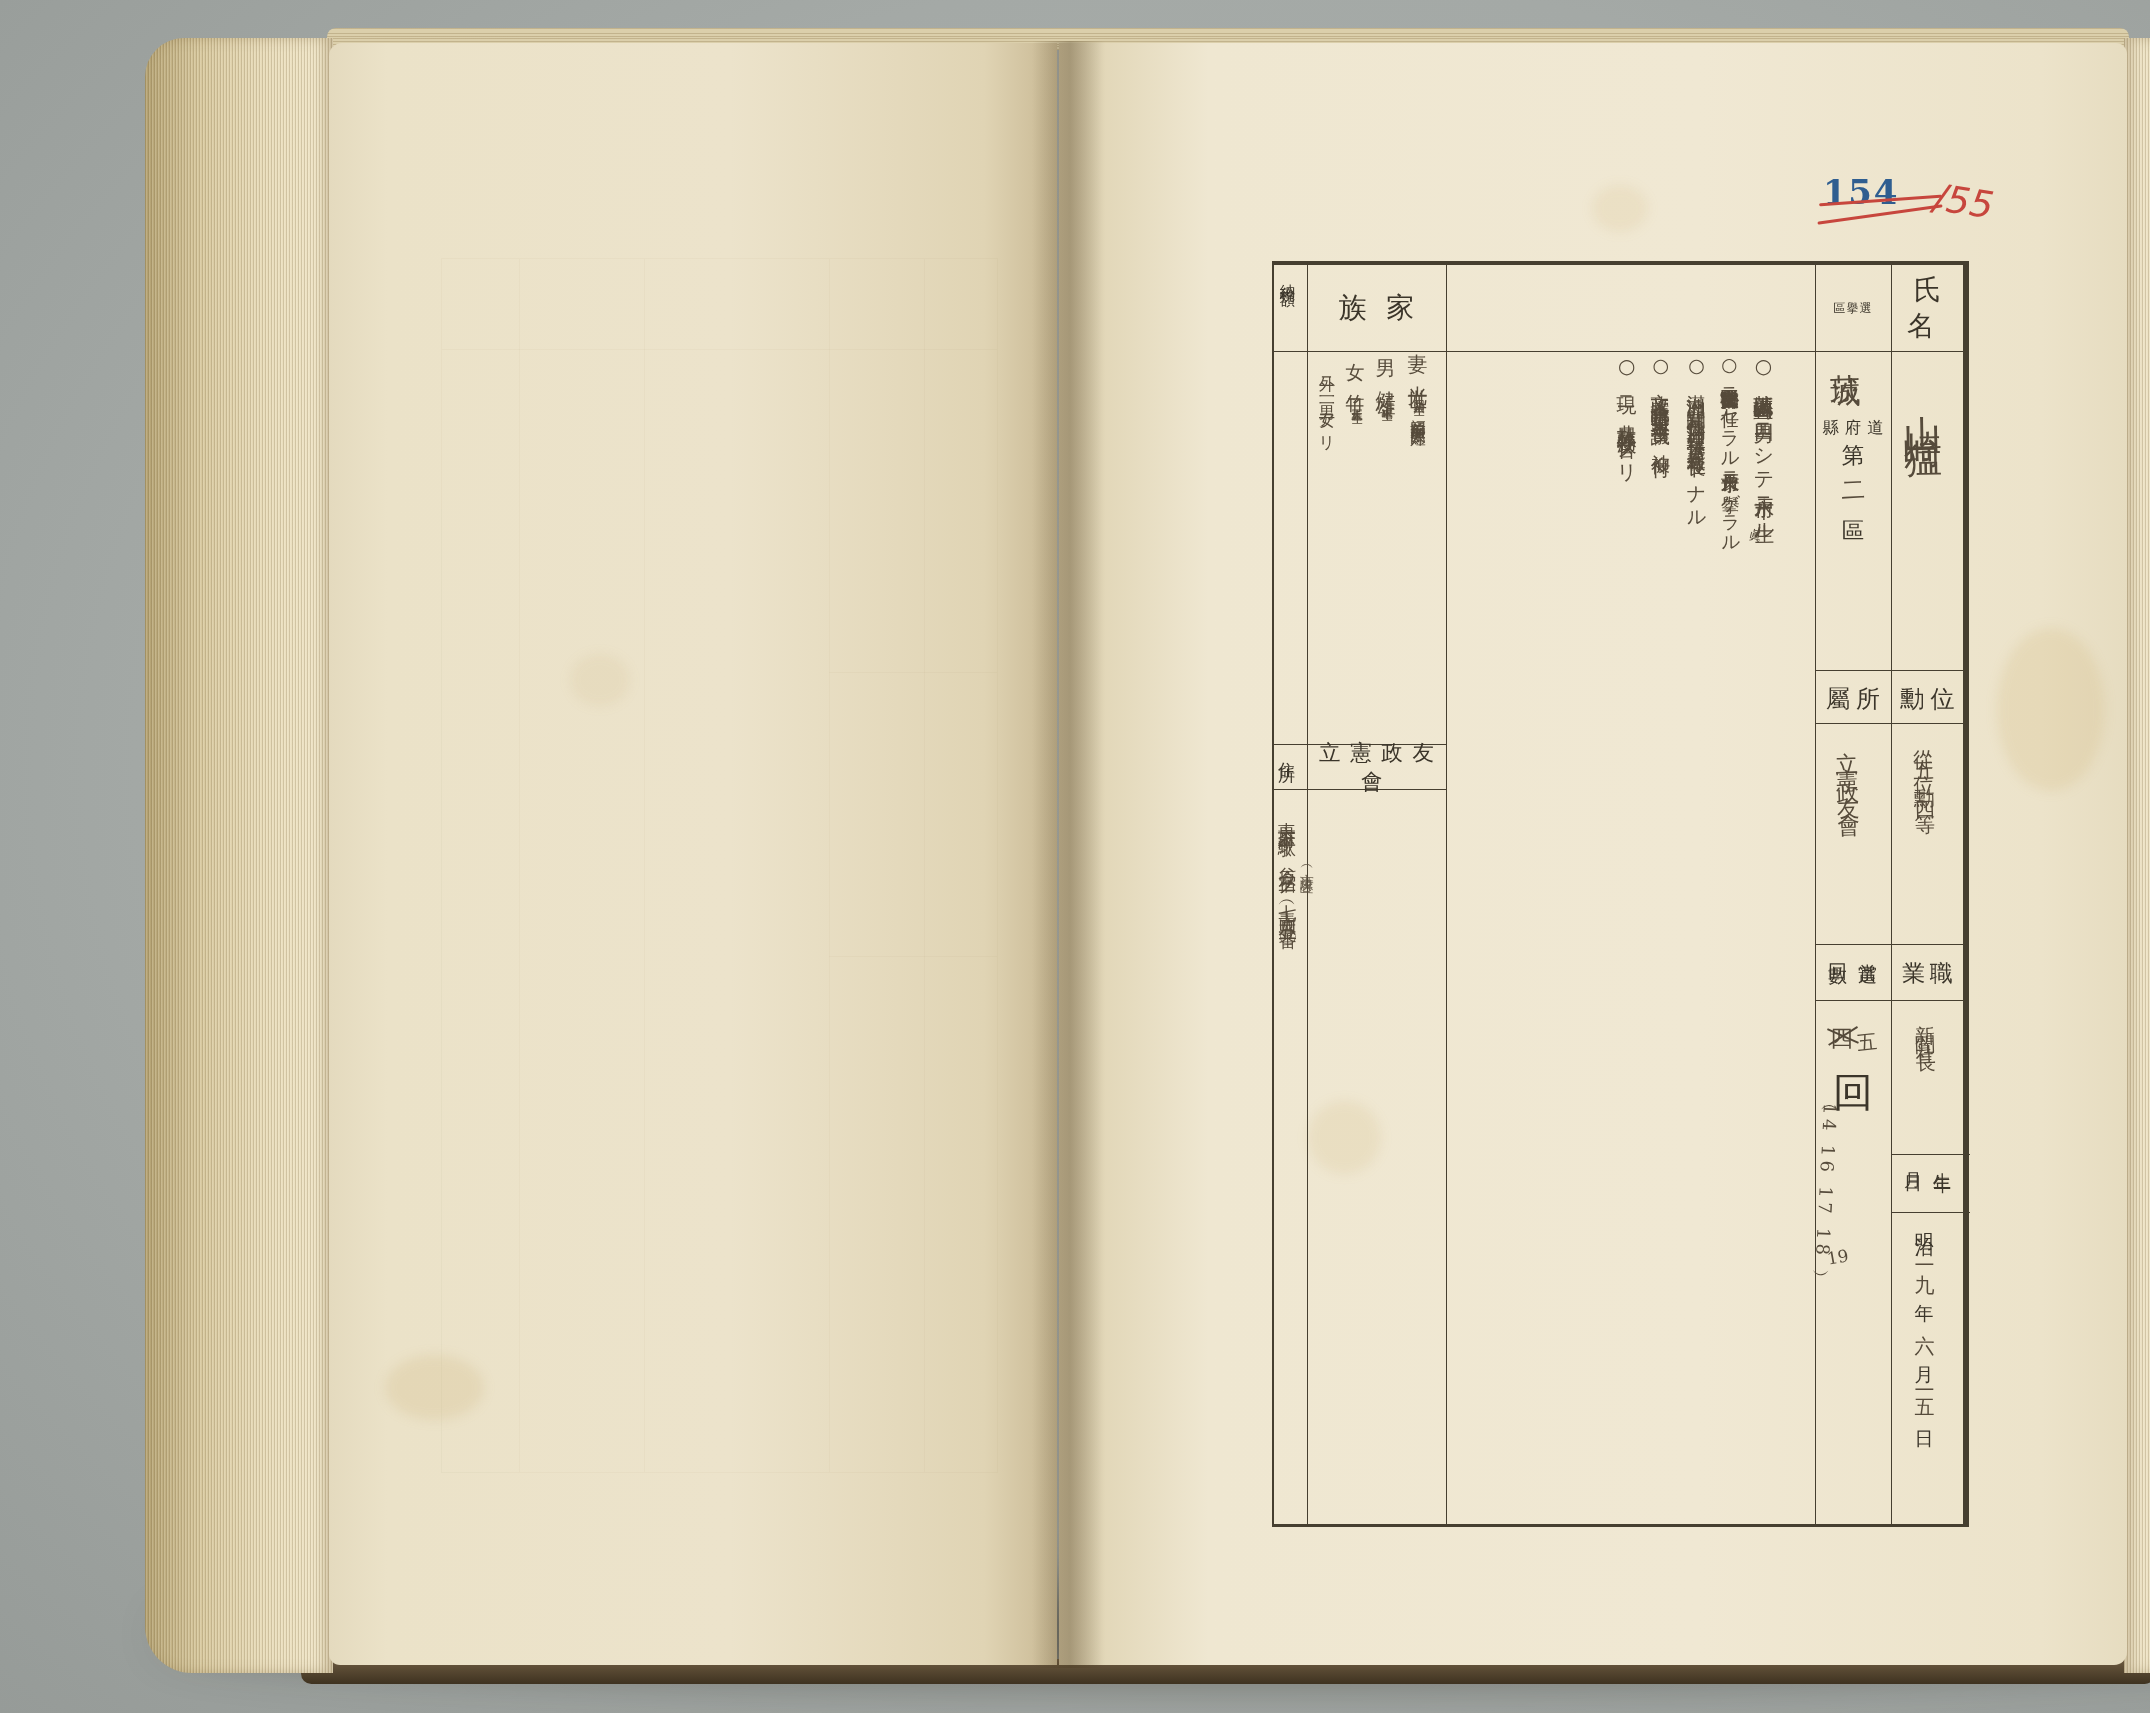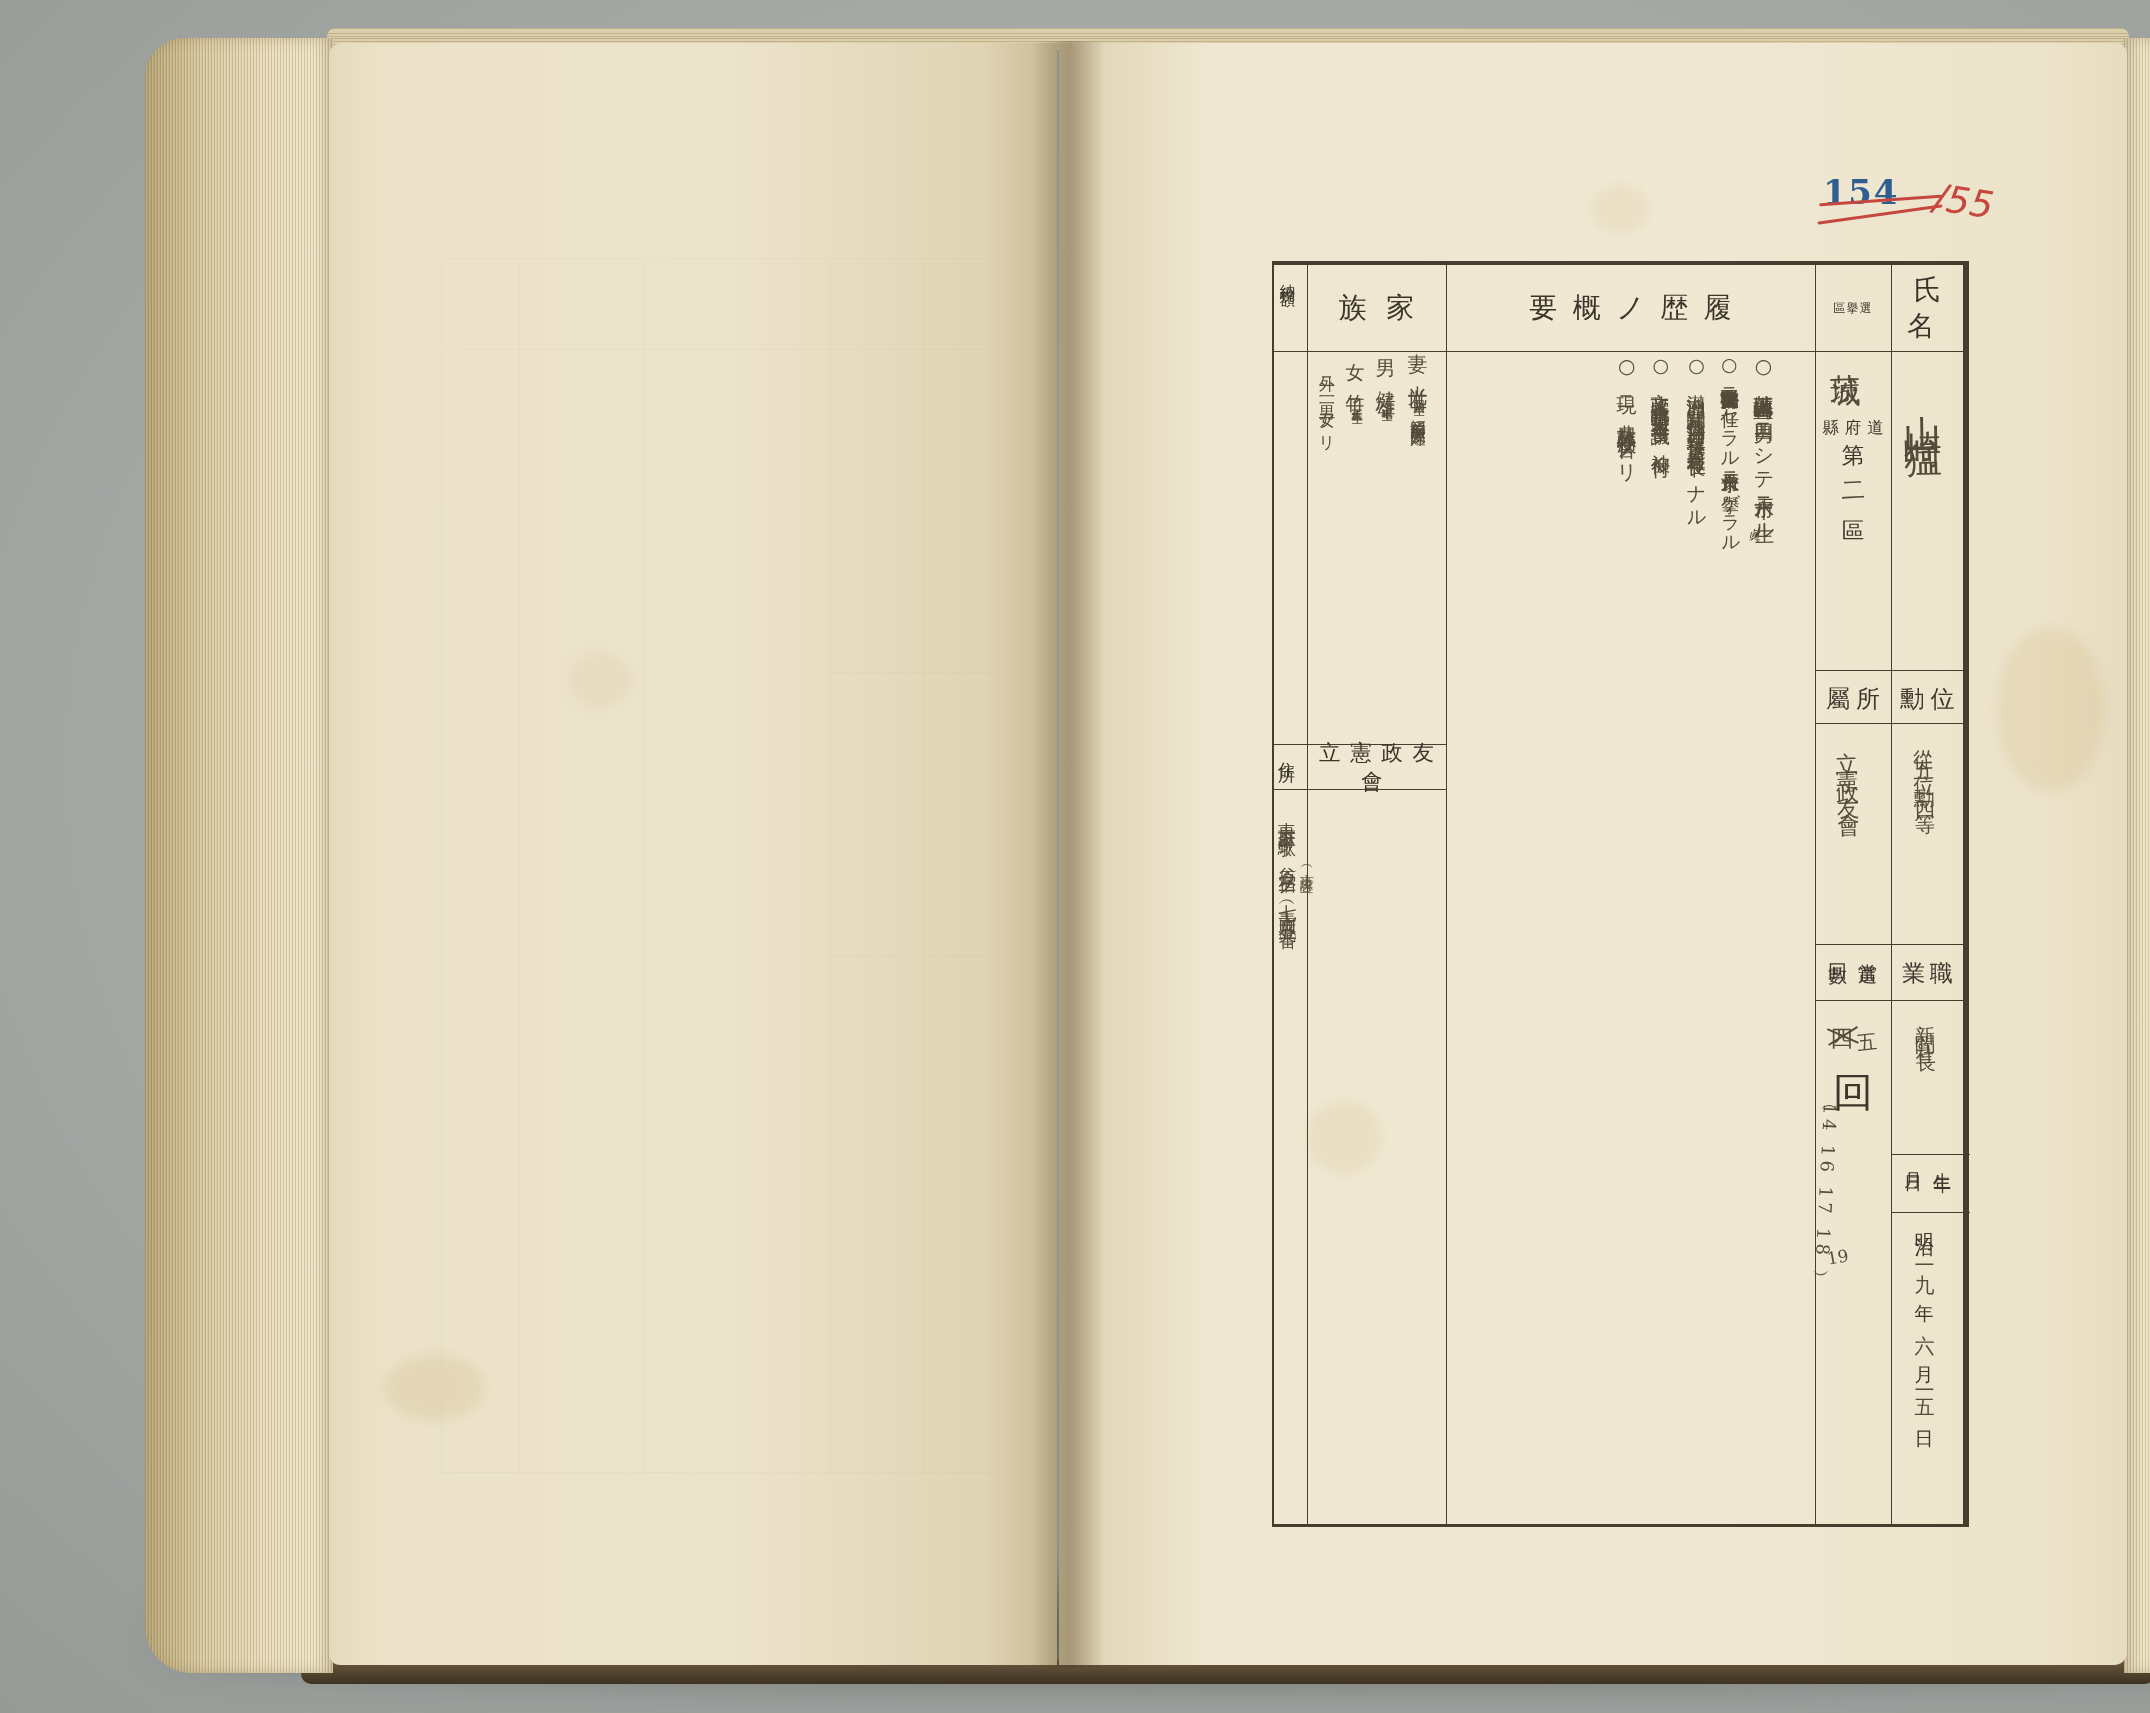--- a/index.html
+++ b/index.html
@@ -112,21 +112,20 @@
     <div class="ln" style="left:543px;top:462px;width:154px;height:1.3px;"></div>
     <div class="ln" style="left:543px;top:683px;width:154px;height:1.3px;"></div>
     <div class="ln" style="left:543px;top:739px;width:154px;height:1.3px;"></div>
     <div class="ln" style="left:619px;top:893px;width:79px;height:1.3px;"></div>
     <div class="ln" style="left:619px;top:951px;width:79px;height:1.3px;"></div>
     <div class="ln" style="left:0;top:483px;width:175px;height:1.3px;"></div>
     <div class="ln" style="left:0;top:528px;width:175px;height:1.3px;"></div>
 
     <div class="abs v print" style="left:6.9px;top:11.2px;font-size:15.5px;letter-spacing:3.4px;">納稅額</div>
     <div class="abs hd print" style="left:35px;top:20.6px;width:139px;height:52px;font-size:28px;letter-spacing:.7em;text-indent:.7em;">族家</div>
-    <div class="abs hd print" style="left:174px;top:20.6px;width:369px;height:52px;font-size:28px;letter-spacing:.55em;text-indent:.55em;">要概ノ歴履</div>
     <div class="abs hd print" style="left:543px;top:26px;width:76px;height:43px;font-size:12px;letter-spacing:.1em;">區擧選</div>
     <div class="abs hd print" style="left:619px;top:20.6px;width:73px;height:52px;font-size:27.5px;letter-spacing:.5em;text-indent:.5em;">氏名</div>
 
     <div class="abs hd print" style="left:619px;top:416px;width:73px;height:43px;font-size:24px;letter-spacing:.25em;text-indent:.25em;">勳位</div>
     <div class="abs hd print" style="left:543px;top:416px;width:76px;height:43px;font-size:24px;letter-spacing:.25em;text-indent:.25em;">屬所</div>
     <div class="abs hd print" style="left:619px;top:689px;width:73px;height:47px;font-size:23px;letter-spacing:.2em;text-indent:.2em;">業職</div>
 
     <div class="abs pair" style="left:543px;top:687px;width:76px;height:48px;">
       <span class="v print" style="font-size:19px;letter-spacing:2.6px;">回數</span>
       <span class="v print" style="font-size:19px;letter-spacing:2.6px;">當選</span>

